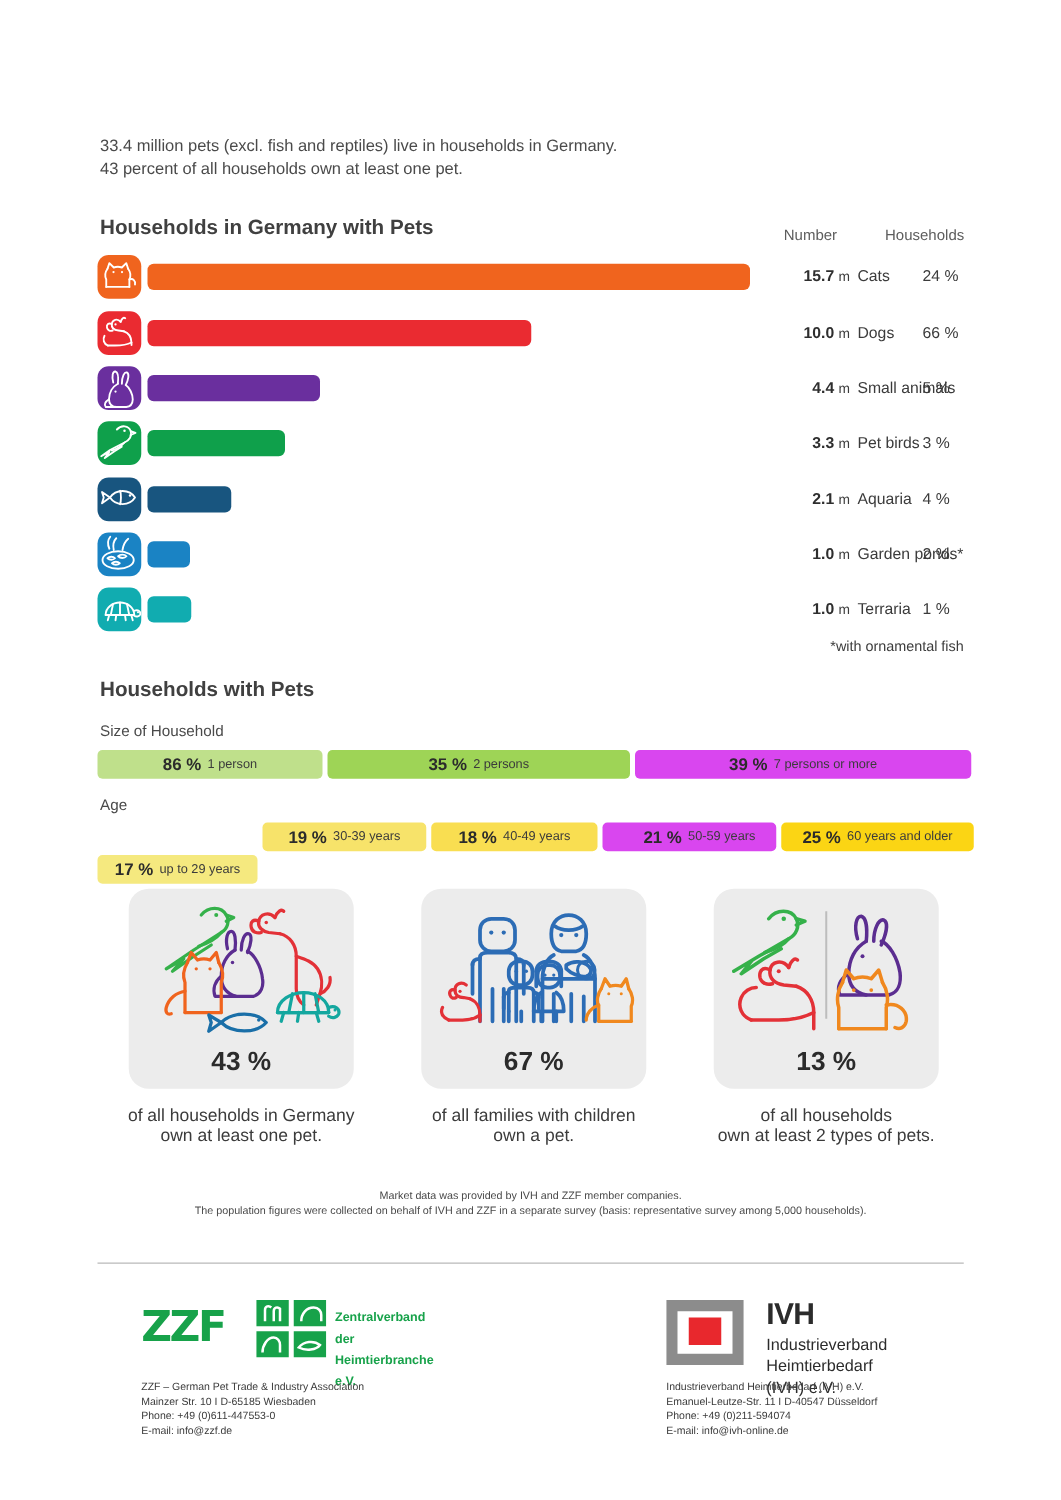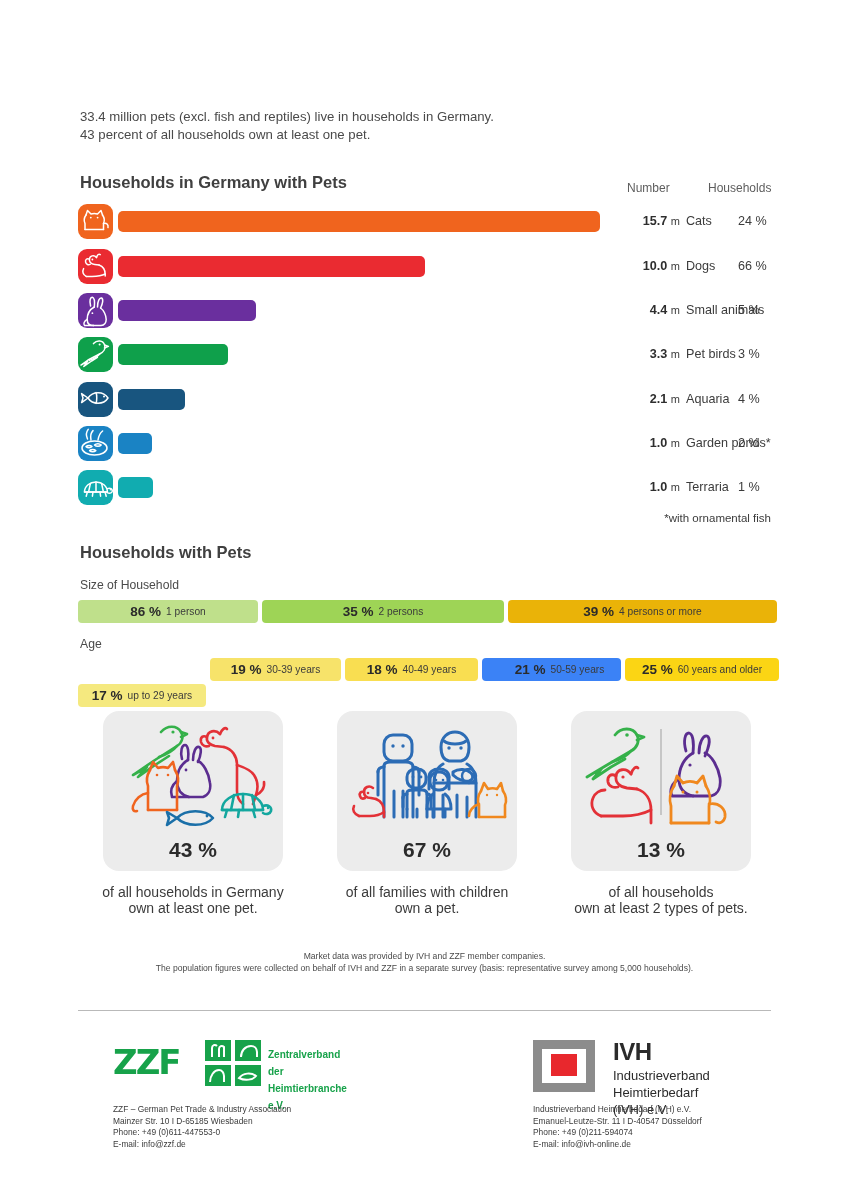--- a/index.html
+++ b/index.html
@@ -282,40 +282,40 @@
   <div class="strip-label" id="lbl-size">Size of Household</div>
   <div class="strip" id="strip-size">
       <div class="seg" style="width: 180px; background: rgb(191, 224, 139);">
         <span class="v">86 %</span>
         <span class="t">1 person</span>
       </div>
       <div class="seg" style="width: 242px; background: rgb(158, 212, 86);">
         <span class="v">35 %</span>
         <span class="t">2 persons</span>
       </div>
-      <div class="seg" style="width: 269px; background: #eab308;">
+      <div class="seg" style="width: 269px; background: #d946ef;">
         <span class="v">39 %</span>
-        <span class="t">4 persons or more</span>
+        <span class="t">7 persons or more</span>
       </div>
     </div>
   <div class="strip-label" id="lbl-age">Age</div>
   <div class="strip" id="strip-age">
       <div class="seg" style="width: 128px; background: rgb(245, 233, 127); margin-top: 26px;">
         <span class="v">17 %</span>
         <span class="t">up to 29 years</span>
       </div>
       <div class="seg" style="width: 131px; background: rgb(247, 227, 106);">
         <span class="v">19 %</span>
         <span class="t">30-39 years</span>
       </div>
       <div class="seg" style="width: 133px; background: rgb(249, 222, 81);">
         <span class="v">18 %</span>
         <span class="t">40-49 years</span>
       </div>
-      <div class="seg" style="width: 139px; background: #3b82f6; padding-left: 16px;">
+      <div class="seg" style="width: 139px; background: #d946ef; padding-left: 16px;">
         <span class="v">21 %</span>
         <span class="t">50-59 years</span>
       </div>
       <div class="seg" style="width: 154px; background: rgb(251, 213, 20);">
         <span class="v">25 %</span>
         <span class="t">60 years and older</span>
       </div>
     </div>
 
   <div class="card" id="card-0">

